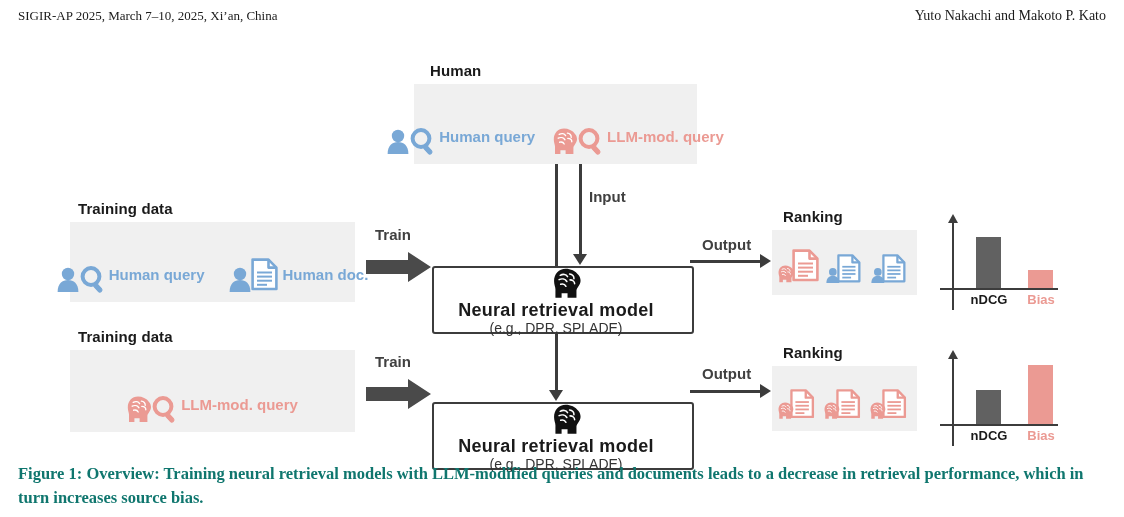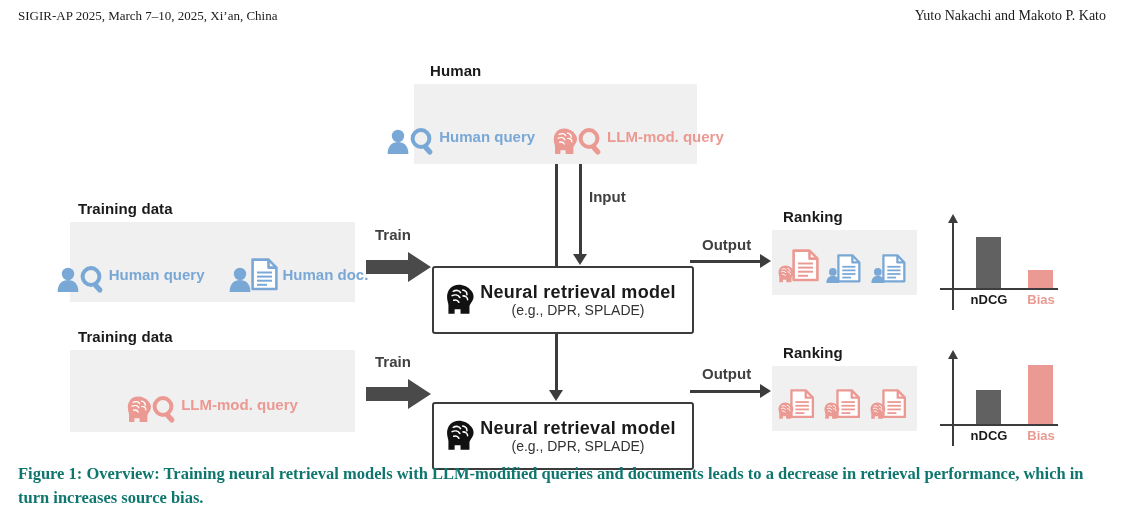--- a/index.html
+++ b/index.html
@@ -19,21 +19,21 @@
 
   .cellgrp{position:absolute;display:flex;align-items:flex-end;justify-content:center;}
   .cell{display:flex;align-items:center;}
   .cell .glyph{height:40px;display:flex;align-items:flex-end;justify-content:center;}
   .cell .cap{font-size:15px;font-weight:bold;white-space:nowrap;line-height:1.05;margin-top:1px;}
   .blue .cap{color:#79a8d6;}
   .red  .cap{color:#eb9a93;}
 
   
   .modelbox{position:absolute;border:2.5px solid #3c3c3c;background:#fff;border-radius:3px;
-            display:flex;align-items:center;justify-content:flex-start;}
+            display:flex;align-items:center;justify-content:flex-start;flex-direction:column;}
   .modelbox .mhead{margin-left:12px;margin-right:2px;flex:0 0 auto;display:flex;align-items:center;}
   .modelbox .mtext{display:flex;flex-direction:column;align-items:center;flex:1 1 auto;padding-right:14px;}
   .modelbox .m1{font-size:18px;font-weight:bold;color:#1a1a1a;white-space:nowrap;letter-spacing:.3px;}
   .modelbox .m2{font-size:14px;color:#333;white-space:nowrap;margin-top:-1px;}
 
   
   .alabel{position:absolute;font-size:15px;font-weight:bold;color:#404040;white-space:nowrap;}
   .vline{position:absolute;background:#3c3c3c;width:2.5px;}
   .hline{position:absolute;background:#3c3c3c;height:2.5px;}
   .vtip{position:absolute;width:0;height:0;border-left:7px solid transparent;border-right:7px solid transparent;border-top:11px solid #3c3c3c;}

